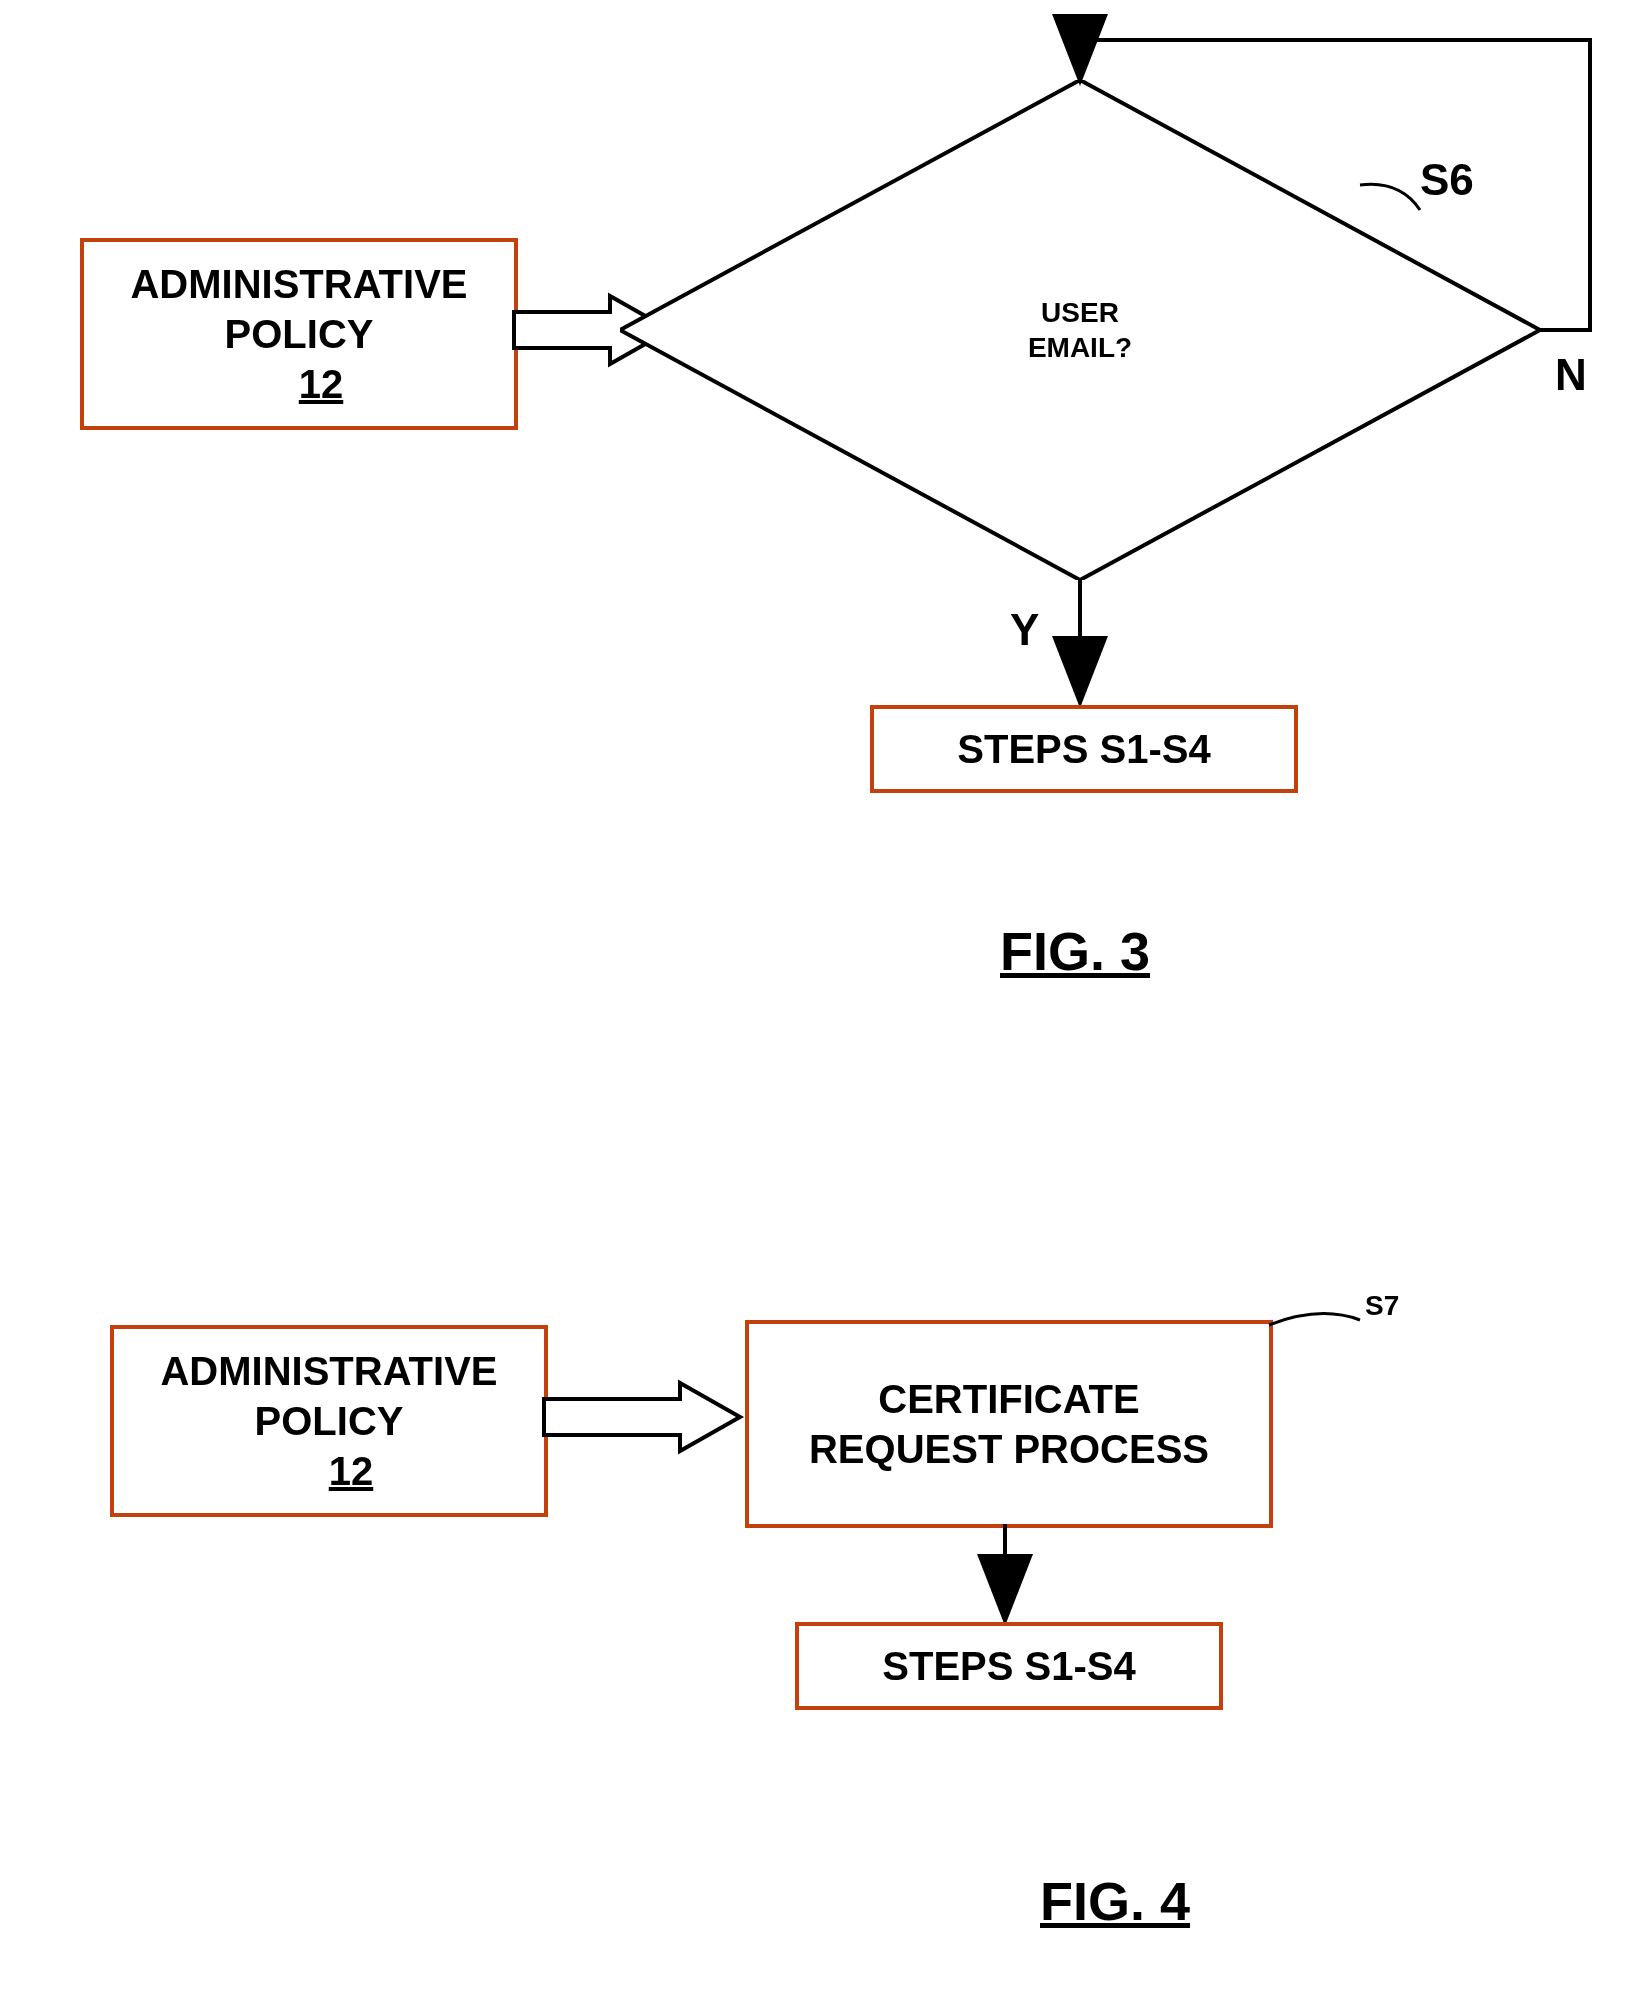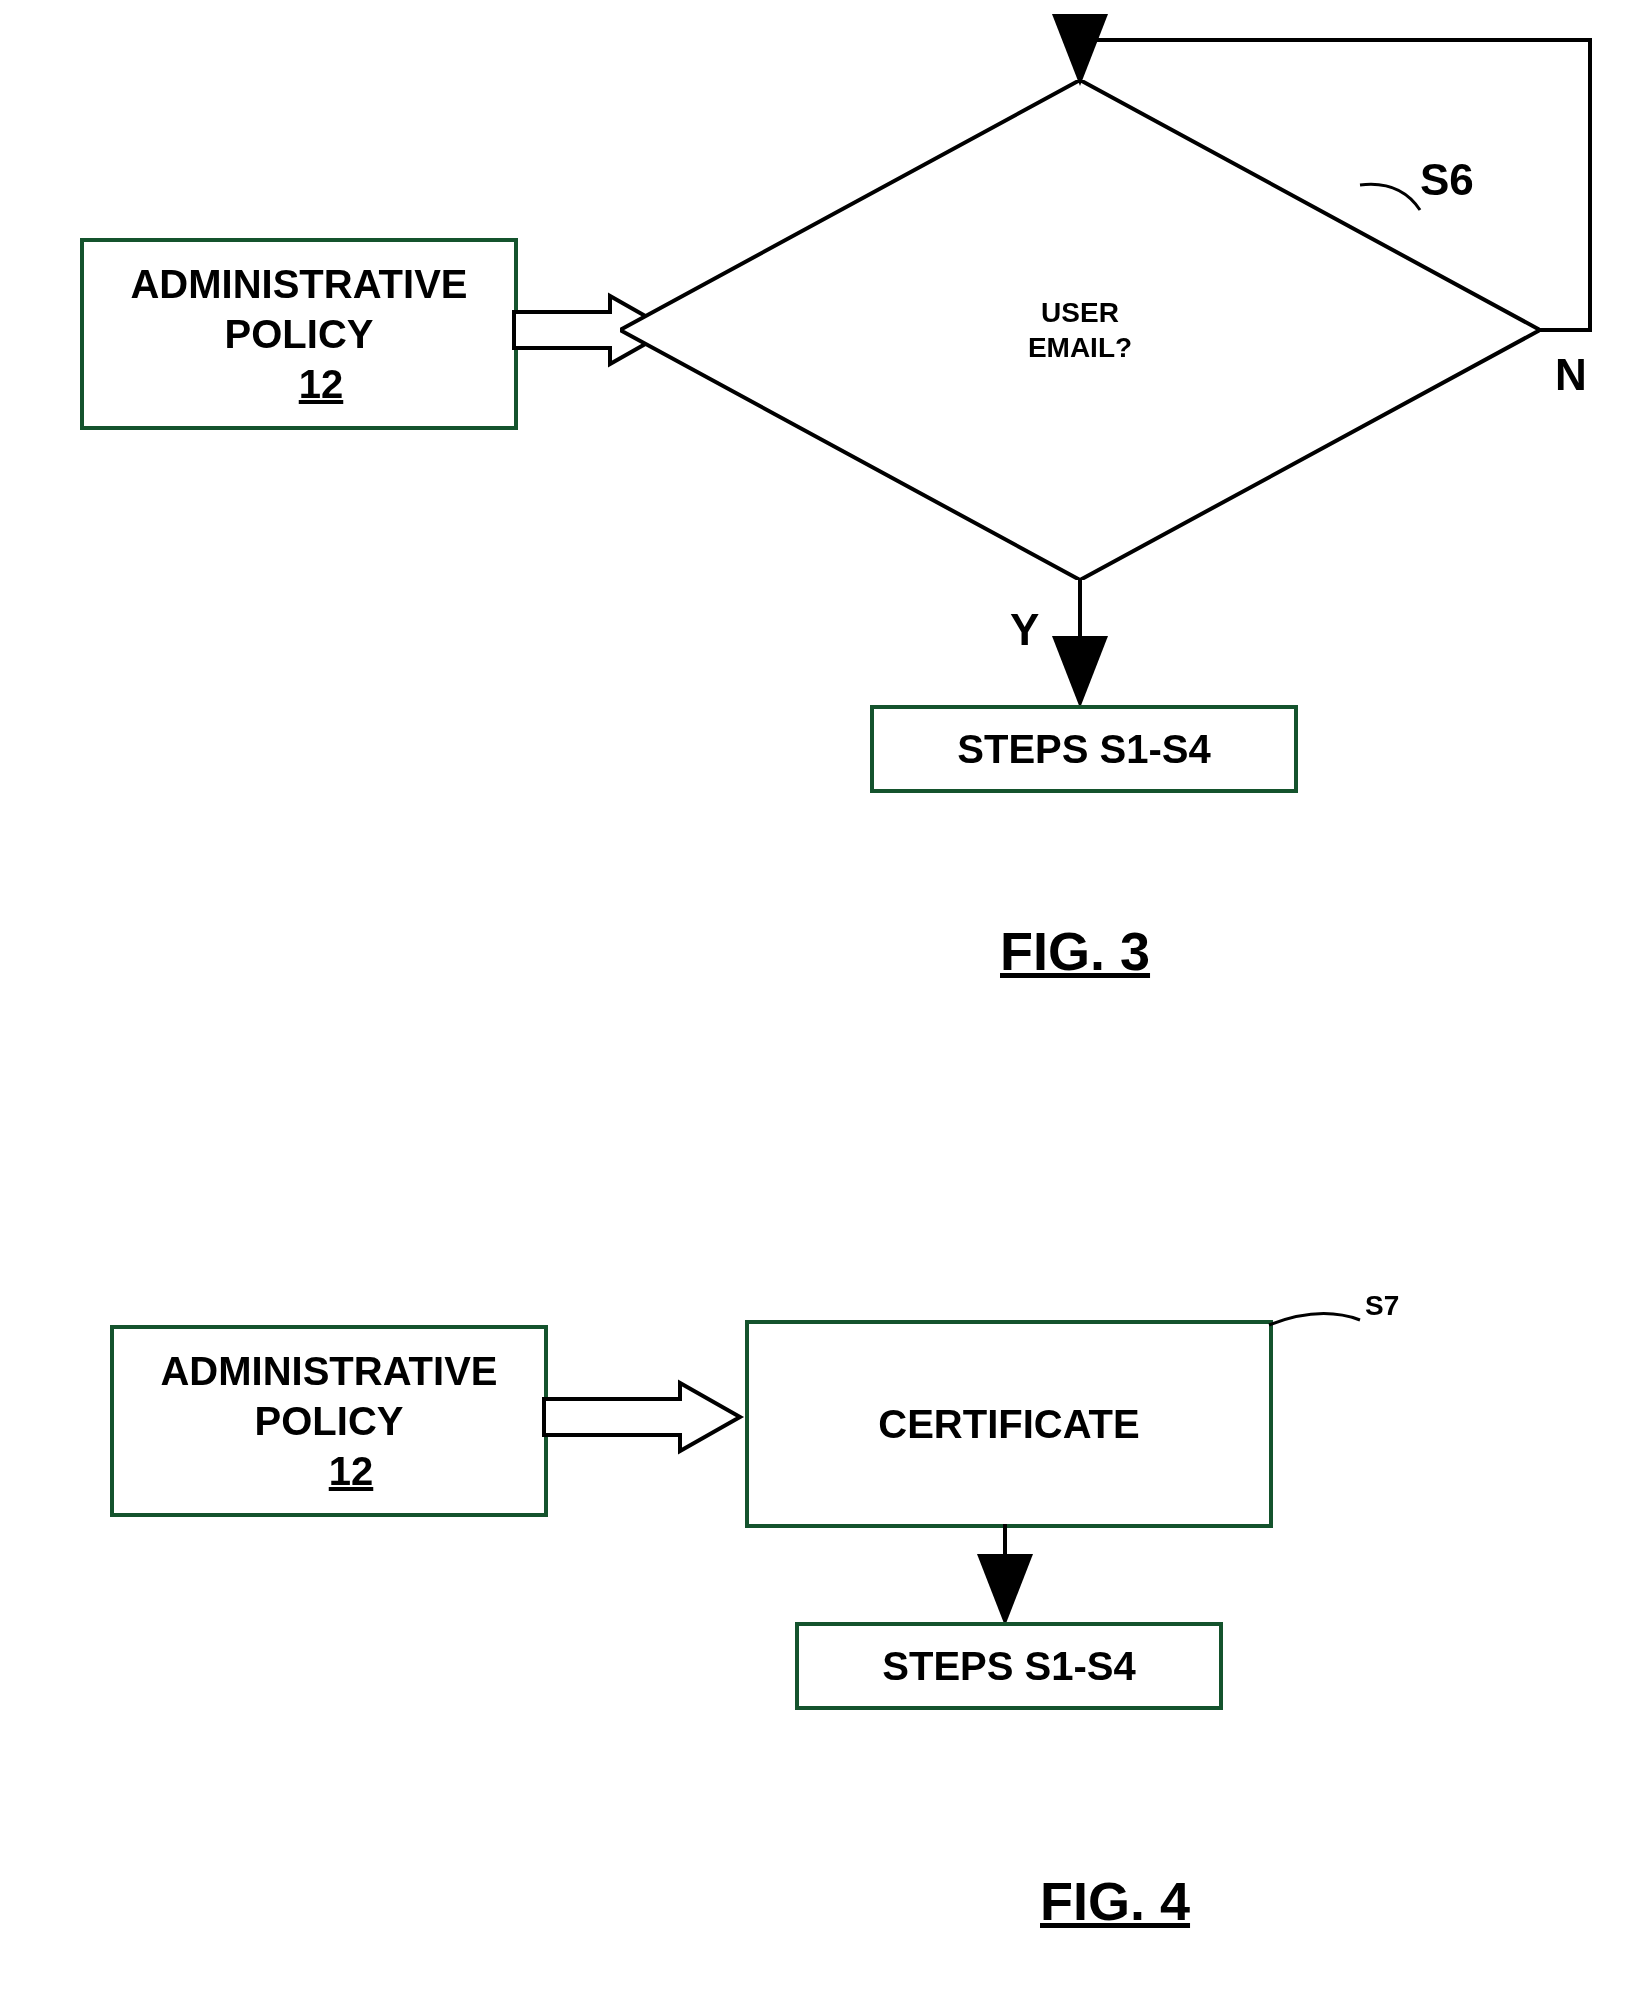--- a/index.html
+++ b/index.html
@@ -6,21 +6,21 @@
     margin: 0;
     padding: 0;
     background: #fff;
     font-family: Arial, Helvetica, sans-serif;
     width: 1629px;
     height: 2011px;
     position: relative;
   }
   .box {
     position: absolute;
-    border: 4px solid #14532d;
+    border: 4px solid #c2410c;
     background: #fff;
     display: flex;
     flex-direction: column;
     align-items: center;
     justify-content: center;
     text-align: center;
     font-weight: bold;
     line-height: 1.25;
   }
   .box .line { display: block; }
@@ -120,20 +120,21 @@
   <span class="line">POLICY</span>
   <span class="line underlined">12</span>
 </div>
 
 <svg class="conn" width="1629" height="2011">
   <polygon points="544,1399 680,1399 680,1383 740,1417 680,1451 680,1435 544,1435" fill="#fff" stroke="#000" stroke-width="4"></polygon>
 </svg>
 
 <div class="box" style="left:745px; top:1320px; width:520px; height:200px; font-size:40px;">
   <span class="line">CERTIFICATE</span>
+  <span class="line">REQUEST PROCESS</span>
 </div>
 
 <svg class="conn" width="1629" height="2011">
   <path d="M1269 1325 Q1320 1305 1360 1320" fill="none" stroke="#000" stroke-width="3"></path>
 </svg>
 <div class="label" style="left:1365px; top:1290px; font-size:28px;">S7</div>
 
 <svg class="conn" width="1629" height="2011">
   <defs>
     <marker id="ah3" markerWidth="18" markerHeight="14" refX="16" refY="7" orient="auto">

